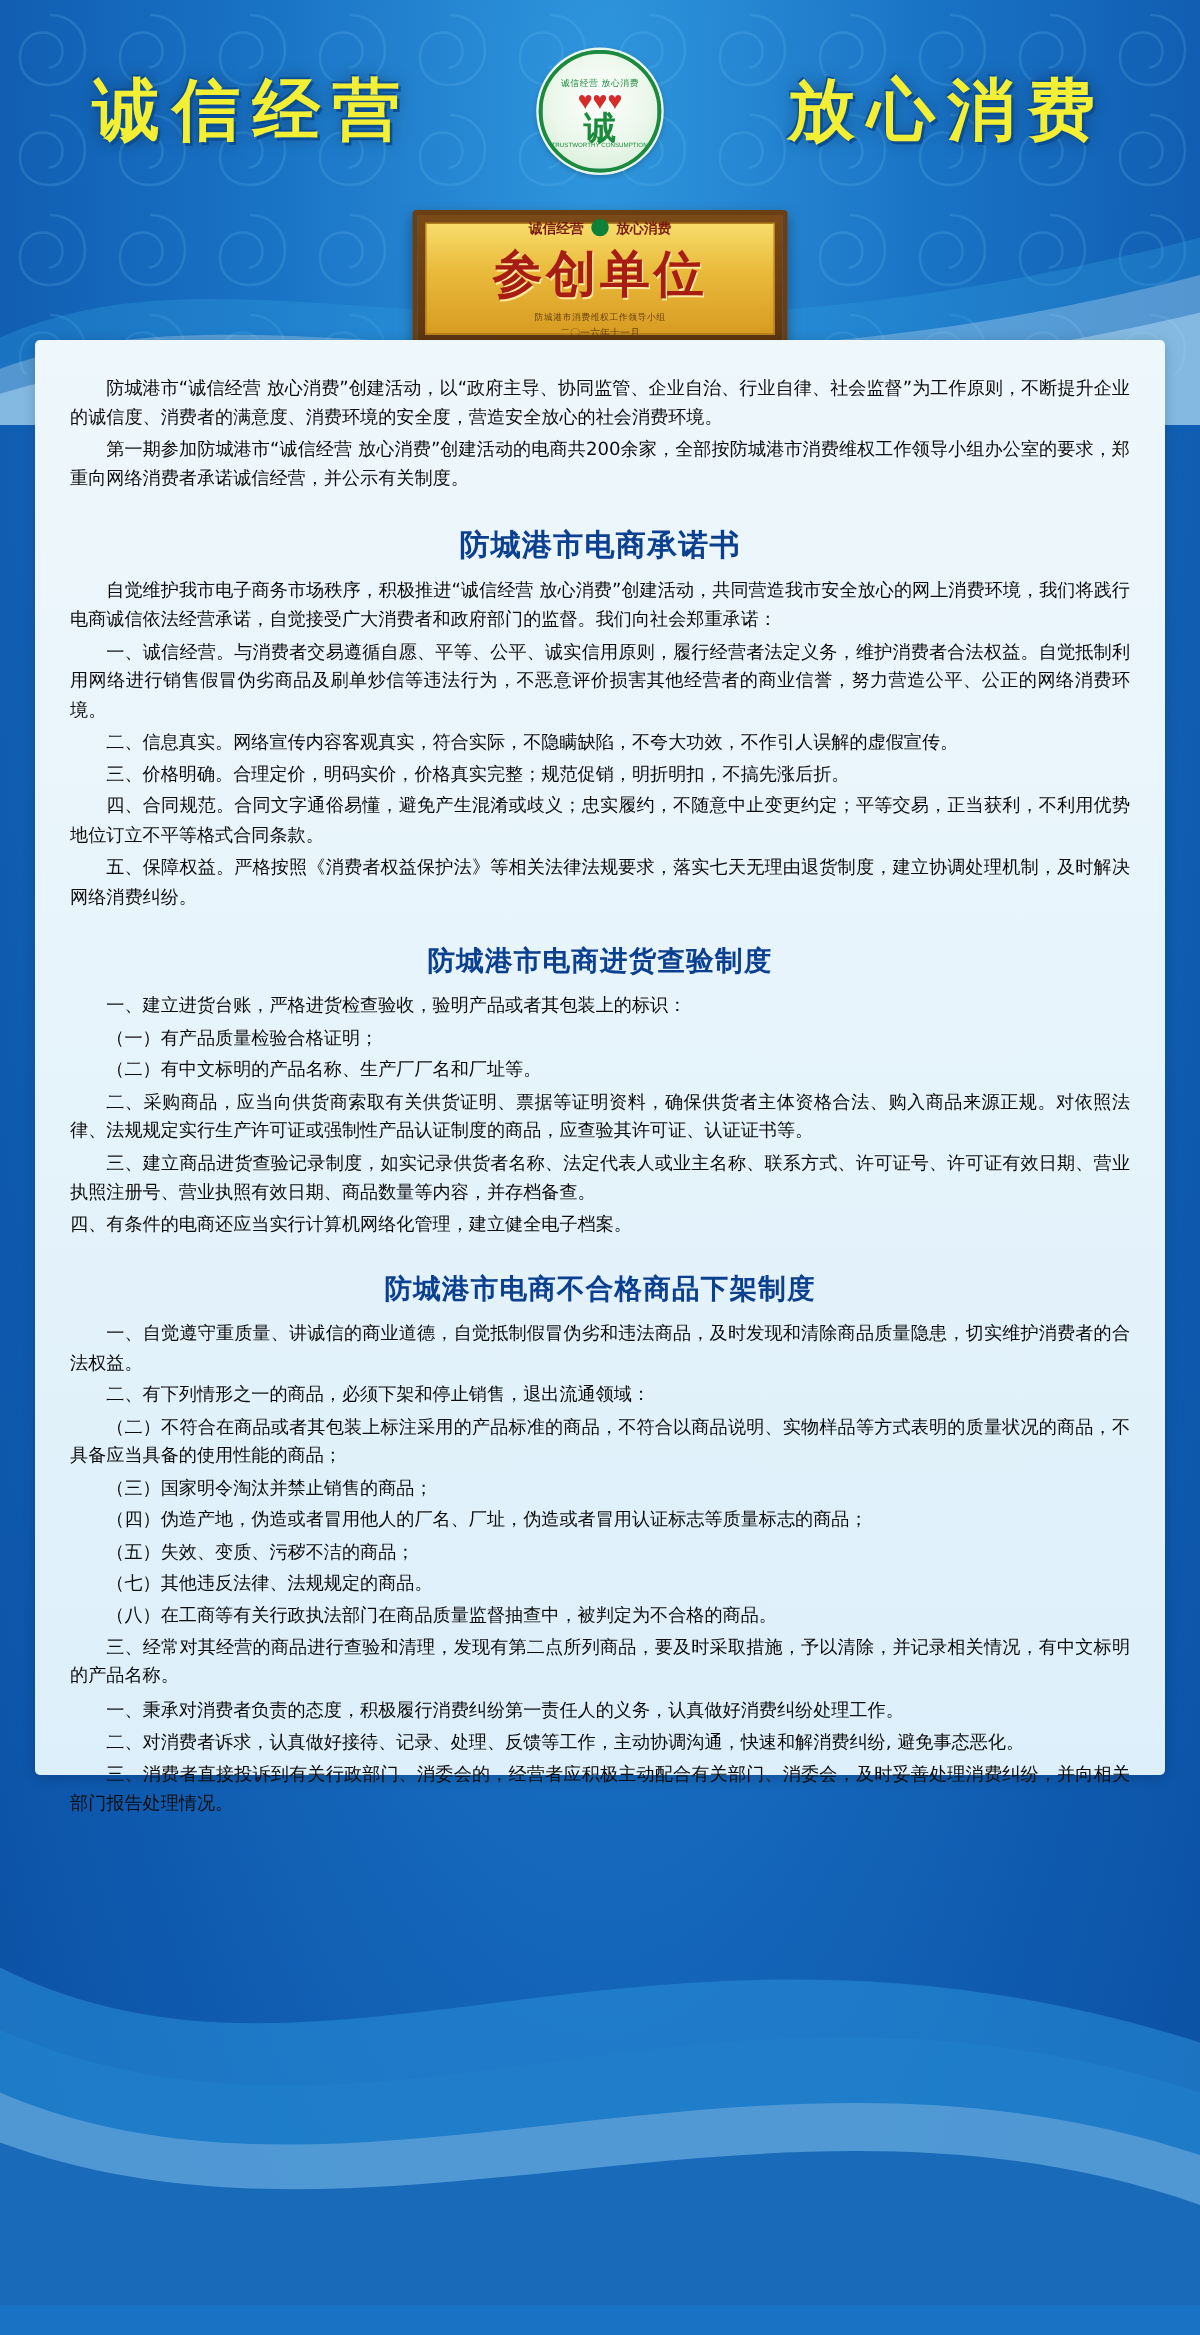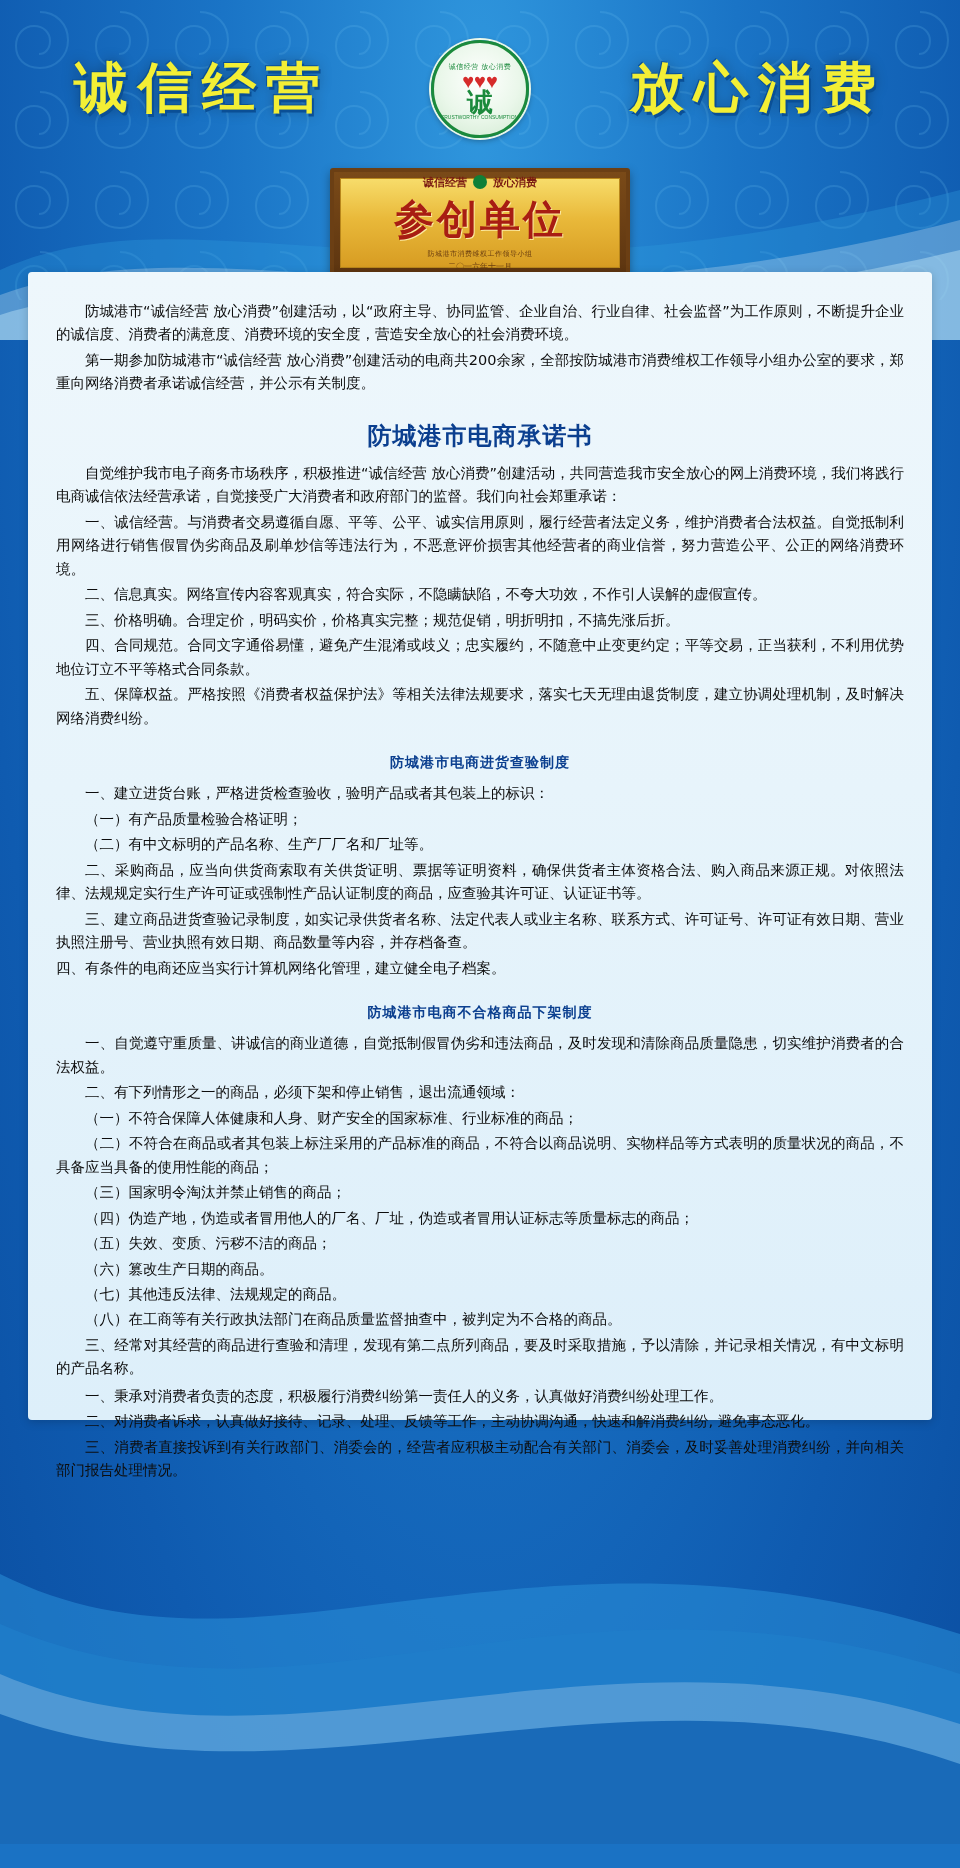--- a/index.html
+++ b/index.html
@@ -169,21 +169,21 @@
     color: #0d0d0d;
   }
   .sec-title {
     text-align: center;
     font-size: 24px;
     font-weight: bold;
     color: #0b3f8f;
     margin: 24px 0 10px 0;
     letter-spacing: 1px;
   }
-  .sec-title.sm { font-size: 14px; }
+  .sec-title.sm { font-size: 22px; }
   .block { margin-bottom: 4px; }
   .footerwave {
     position: absolute;
     left: 0; bottom: 0;
     width: 960px; height: 470px;
     pointer-events: none;
   }
   .topwave {
     position: absolute;
     left: 0; top: 120px;
@@ -262,26 +262,24 @@
       <p class="para">（二）有中文标明的产品名称、生产厂厂名和厂址等。</p>
       <p class="para">二、采购商品，应当向供货商索取有关供货证明、票据等证明资料，确保供货者主体资格合法、购入商品来源正规。对依照法律、法规规定实行生产许可证或强制性产品认证制度的商品，应查验其许可证、认证证书等。</p>
       <p class="para">三、建立商品进货查验记录制度，如实记录供货者名称、法定代表人或业主名称、联系方式、许可证号、许可证有效日期、营业执照注册号、营业执照有效日期、商品数量等内容，并存档备查。</p>
       <p class="para" style="text-indent:0">四、有条件的电商还应当实行计算机网络化管理，建立健全电子档案。</p>
     </div>
 
     <div class="block">
       <h2 class="sec-title sm">防城港市电商不合格商品下架制度</h2>
       <p class="para">一、自觉遵守重质量、讲诚信的商业道德，自觉抵制假冒伪劣和违法商品，及时发现和清除商品质量隐患，切实维护消费者的合法权益。</p>
       <p class="para">二、有下列情形之一的商品，必须下架和停止销售，退出流通领域：</p>
-      <p class="para">（一）不符合保障人体健康和人身、财产安全的国家标准、行业标准的商品；</p>
       <p class="para">（二）不符合在商品或者其包装上标注采用的产品标准的商品，不符合以商品说明、实物样品等方式表明的质量状况的商品，不具备应当具备的使用性能的商品；</p>
       <p class="para">（三）国家明令淘汰并禁止销售的商品；</p>
       <p class="para">（四）伪造产地，伪造或者冒用他人的厂名、厂址，伪造或者冒用认证标志等质量标志的商品；</p>
       <p class="para">（五）失效、变质、污秽不洁的商品；</p>
-      <p class="para">（六）篡改生产日期的商品。</p>
       <p class="para">（七）其他违反法律、法规规定的商品。</p>
       <p class="para">（八）在工商等有关行政执法部门在商品质量监督抽查中，被判定为不合格的商品。</p>
       <p class="para">三、经常对其经营的商品进行查验和清理，发现有第二点所列商品，要及时采取措施，予以清除，并记录相关情况，有中文标明的产品名称。</p>
     </div>
 
     <div class="block">
       <p class="para">一、秉承对消费者负责的态度，积极履行消费纠纷第一责任人的义务，认真做好消费纠纷处理工作。</p>
       <p class="para">二、对消费者诉求，认真做好接待、记录、处理、反馈等工作，主动协调沟通，快速和解消费纠纷, 避免事态恶化。</p>
       <p class="para">三、消费者直接投诉到有关行政部门、消委会的，经营者应积极主动配合有关部门、消委会，及时妥善处理消费纠纷，并向相关部门报告处理情况。</p>
     </div>

